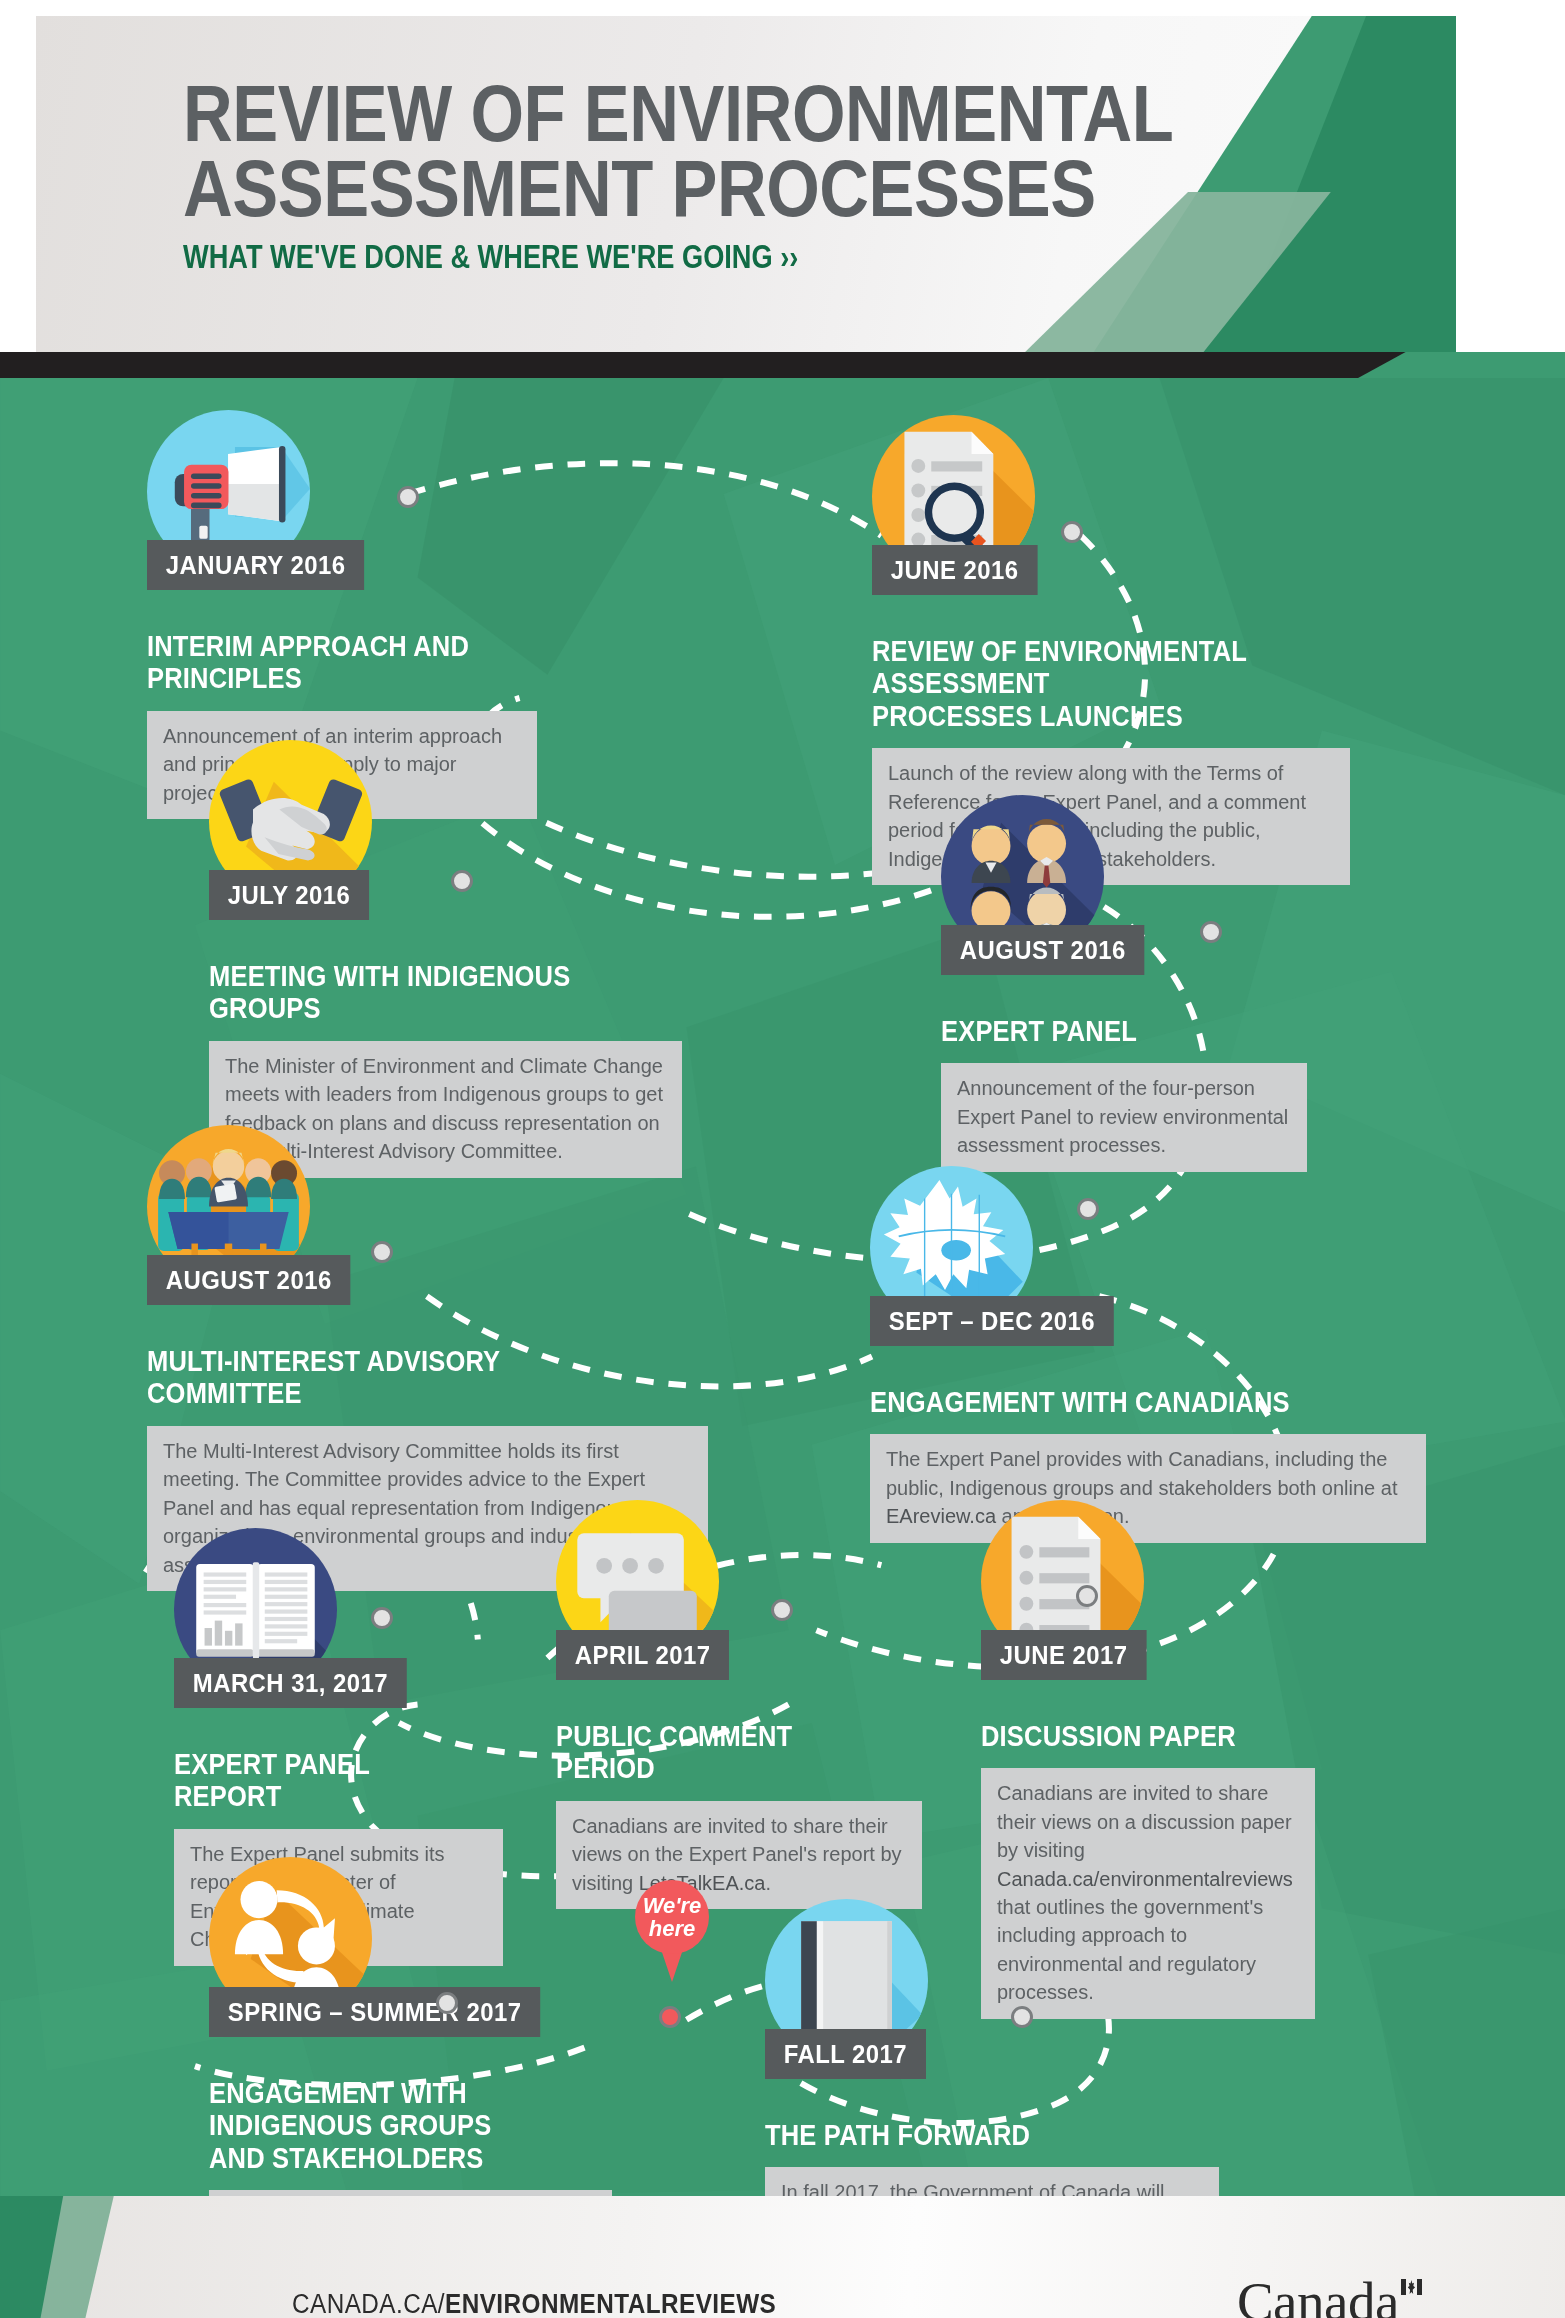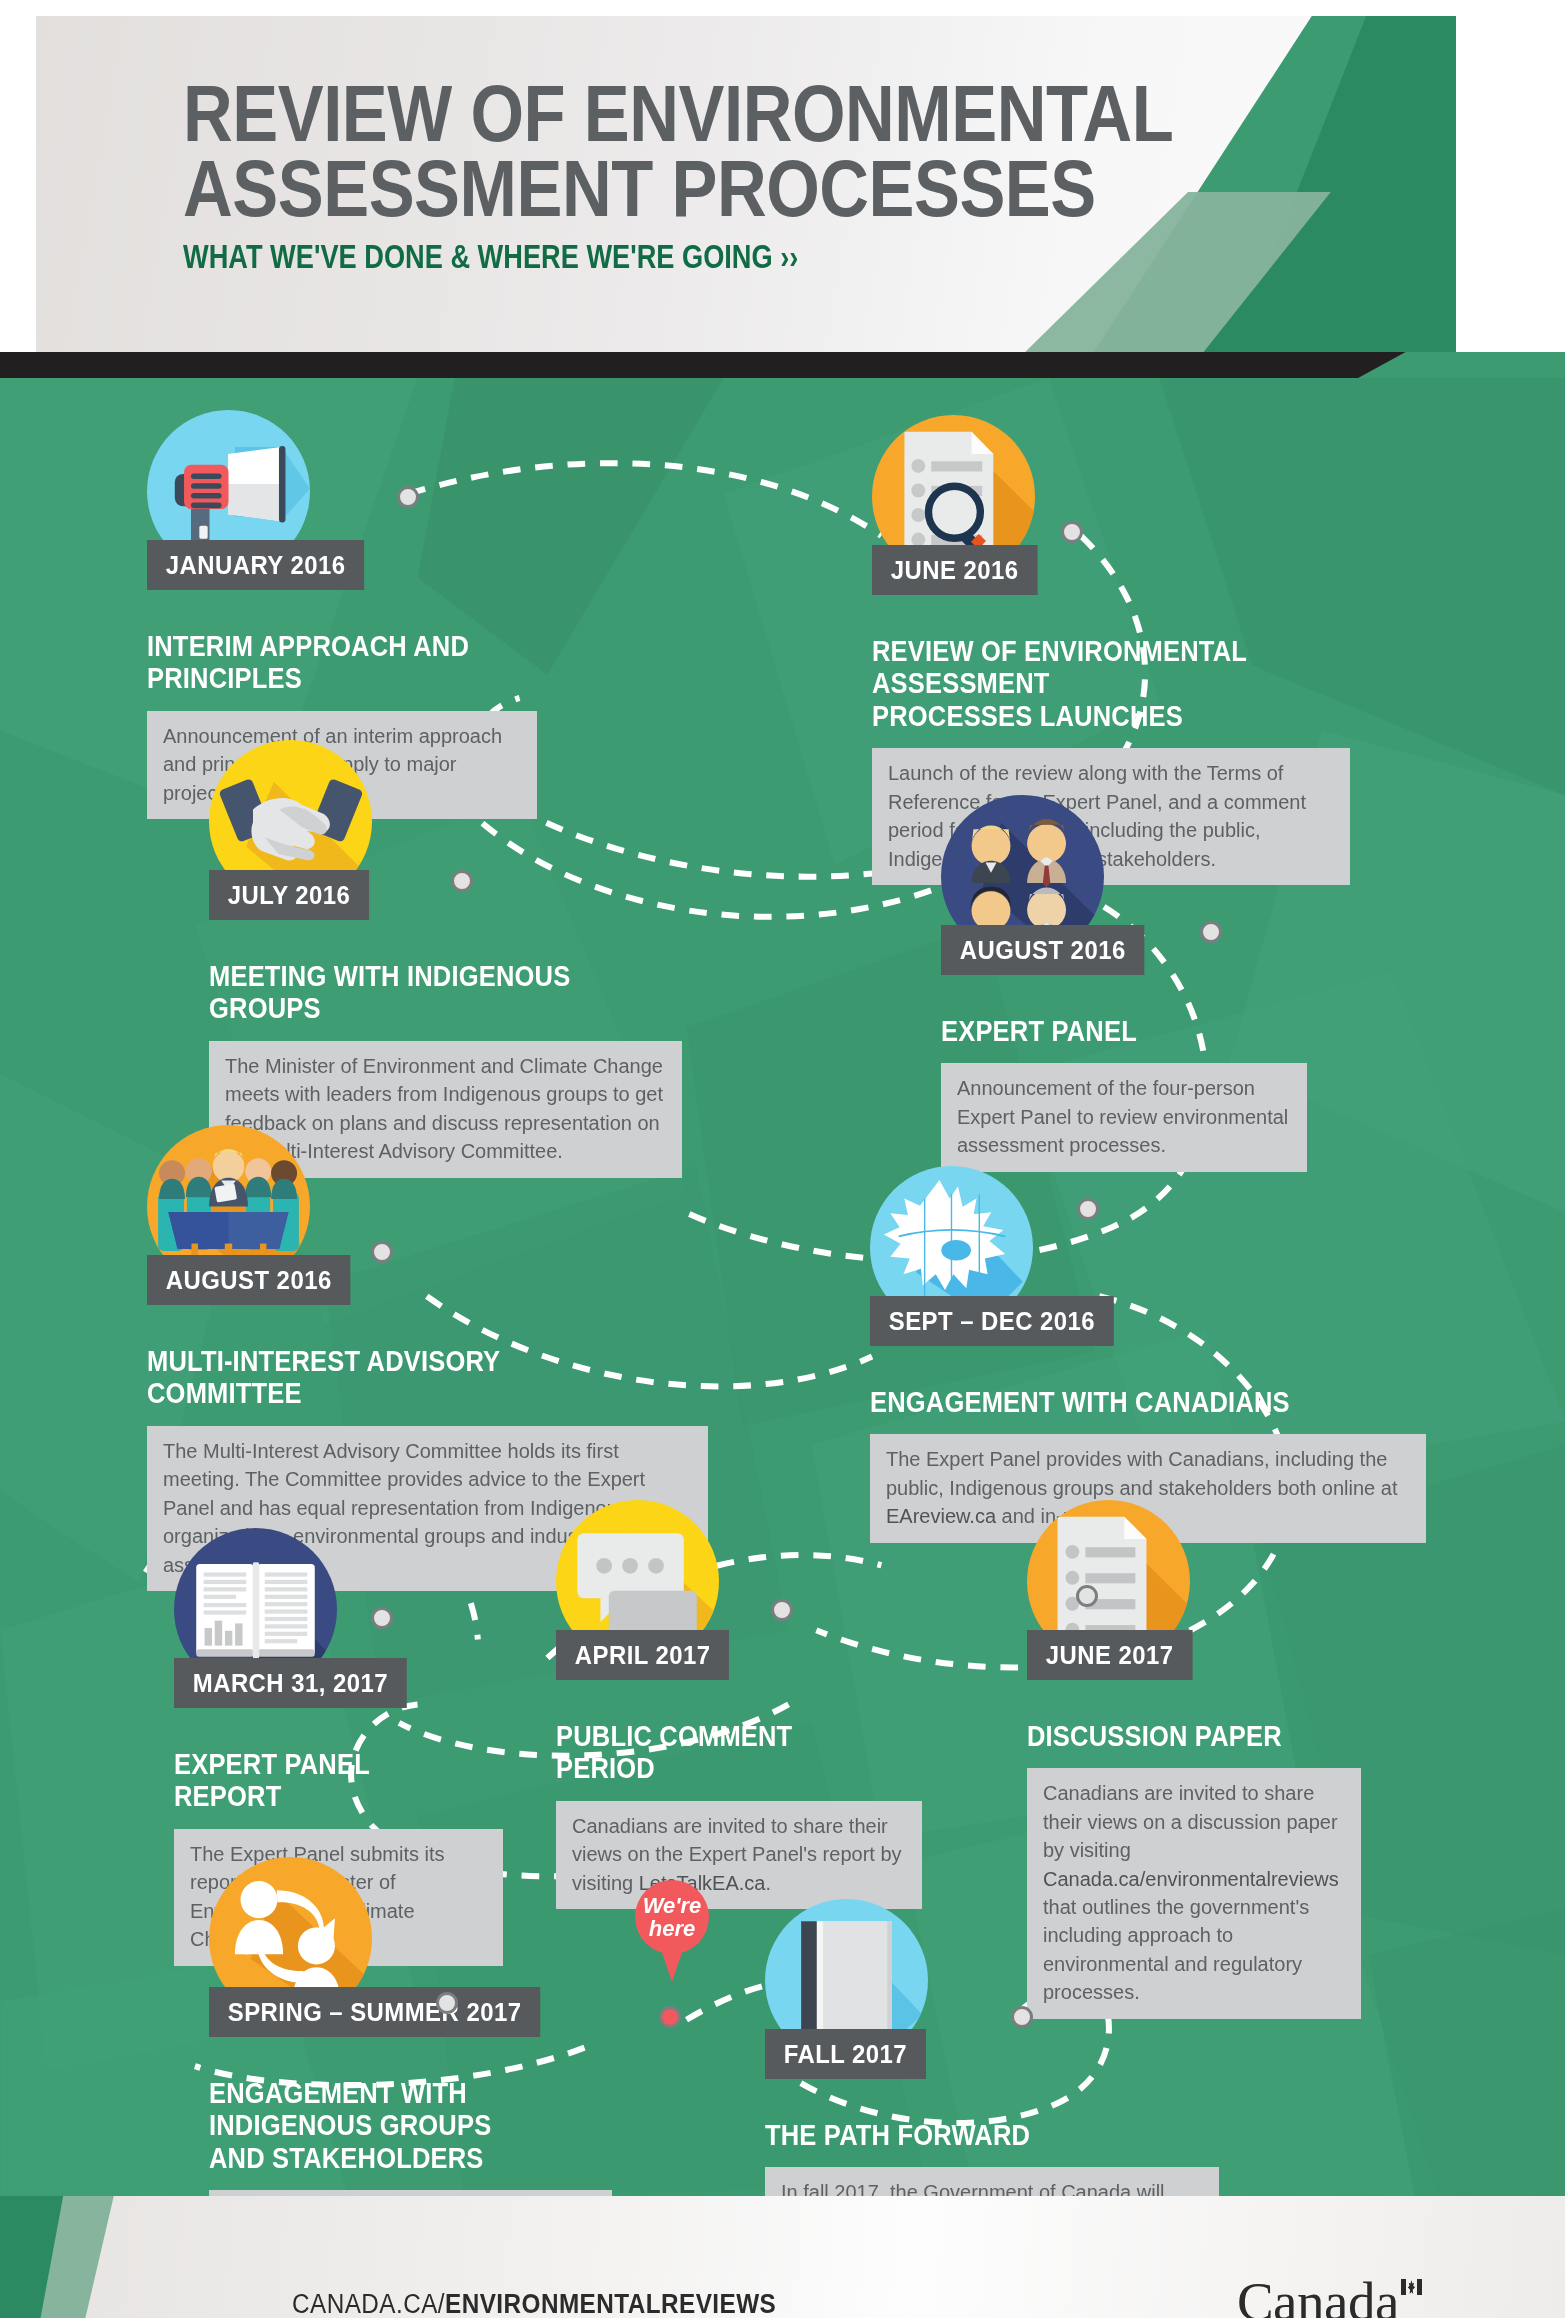--- a/index.html
+++ b/index.html
@@ -461,21 +461,21 @@
           <rect x="114" y="196" width="190" height="110" rx="12" fill="#c6c8ca"></rect>
           <polygon points="252,298 252,340 212,300" fill="#c6c8ca"></polygon>
         </svg>
       </div>
     </div>
     <div class="date-tag" style="top:130px;">APRIL 2017</div>
     <div class="item-title" style="margin-top:57px;">PUBLIC COMMENT PERIOD</div>
     <div class="desc-box" style="margin-top:16px; width:366px;"><span>Canadians are invited to share their views on the Expert Panel's report by visiting </span><b>LetsTalkEA.ca</b><span>.</span></div>
   </div>
 
-  <div class="item" style="left:1027px; top:1122px; width:334px;">
+  <div class="item" style="left:981px; top:1122px; width:334px;">
     <div class="icon-wrap">
       <div class="icon-circle" style="background:#f7a82b;">
         <svg width="163" height="163" viewBox="0 0 352 352">
           <polygon points="190,70 352,230 352,310 210,310" fill="#e8941d"></polygon>
           <path d="M66 36 H210 L258 84 V300 H66 Z" fill="#e9eaea"></path>
           <path d="M210 36 L258 84 H210 Z" fill="#fcfcfc"></path>
           <circle cx="98" cy="112" r="15" fill="#c2c4c6"></circle>
           <rect x="126" y="102" width="108" height="22" fill="#c2c4c6"></rect>
           <circle cx="98" cy="168" r="15" fill="#c2c4c6"></circle>
           <rect x="126" y="158" width="108" height="22" fill="#c2c4c6"></rect>

